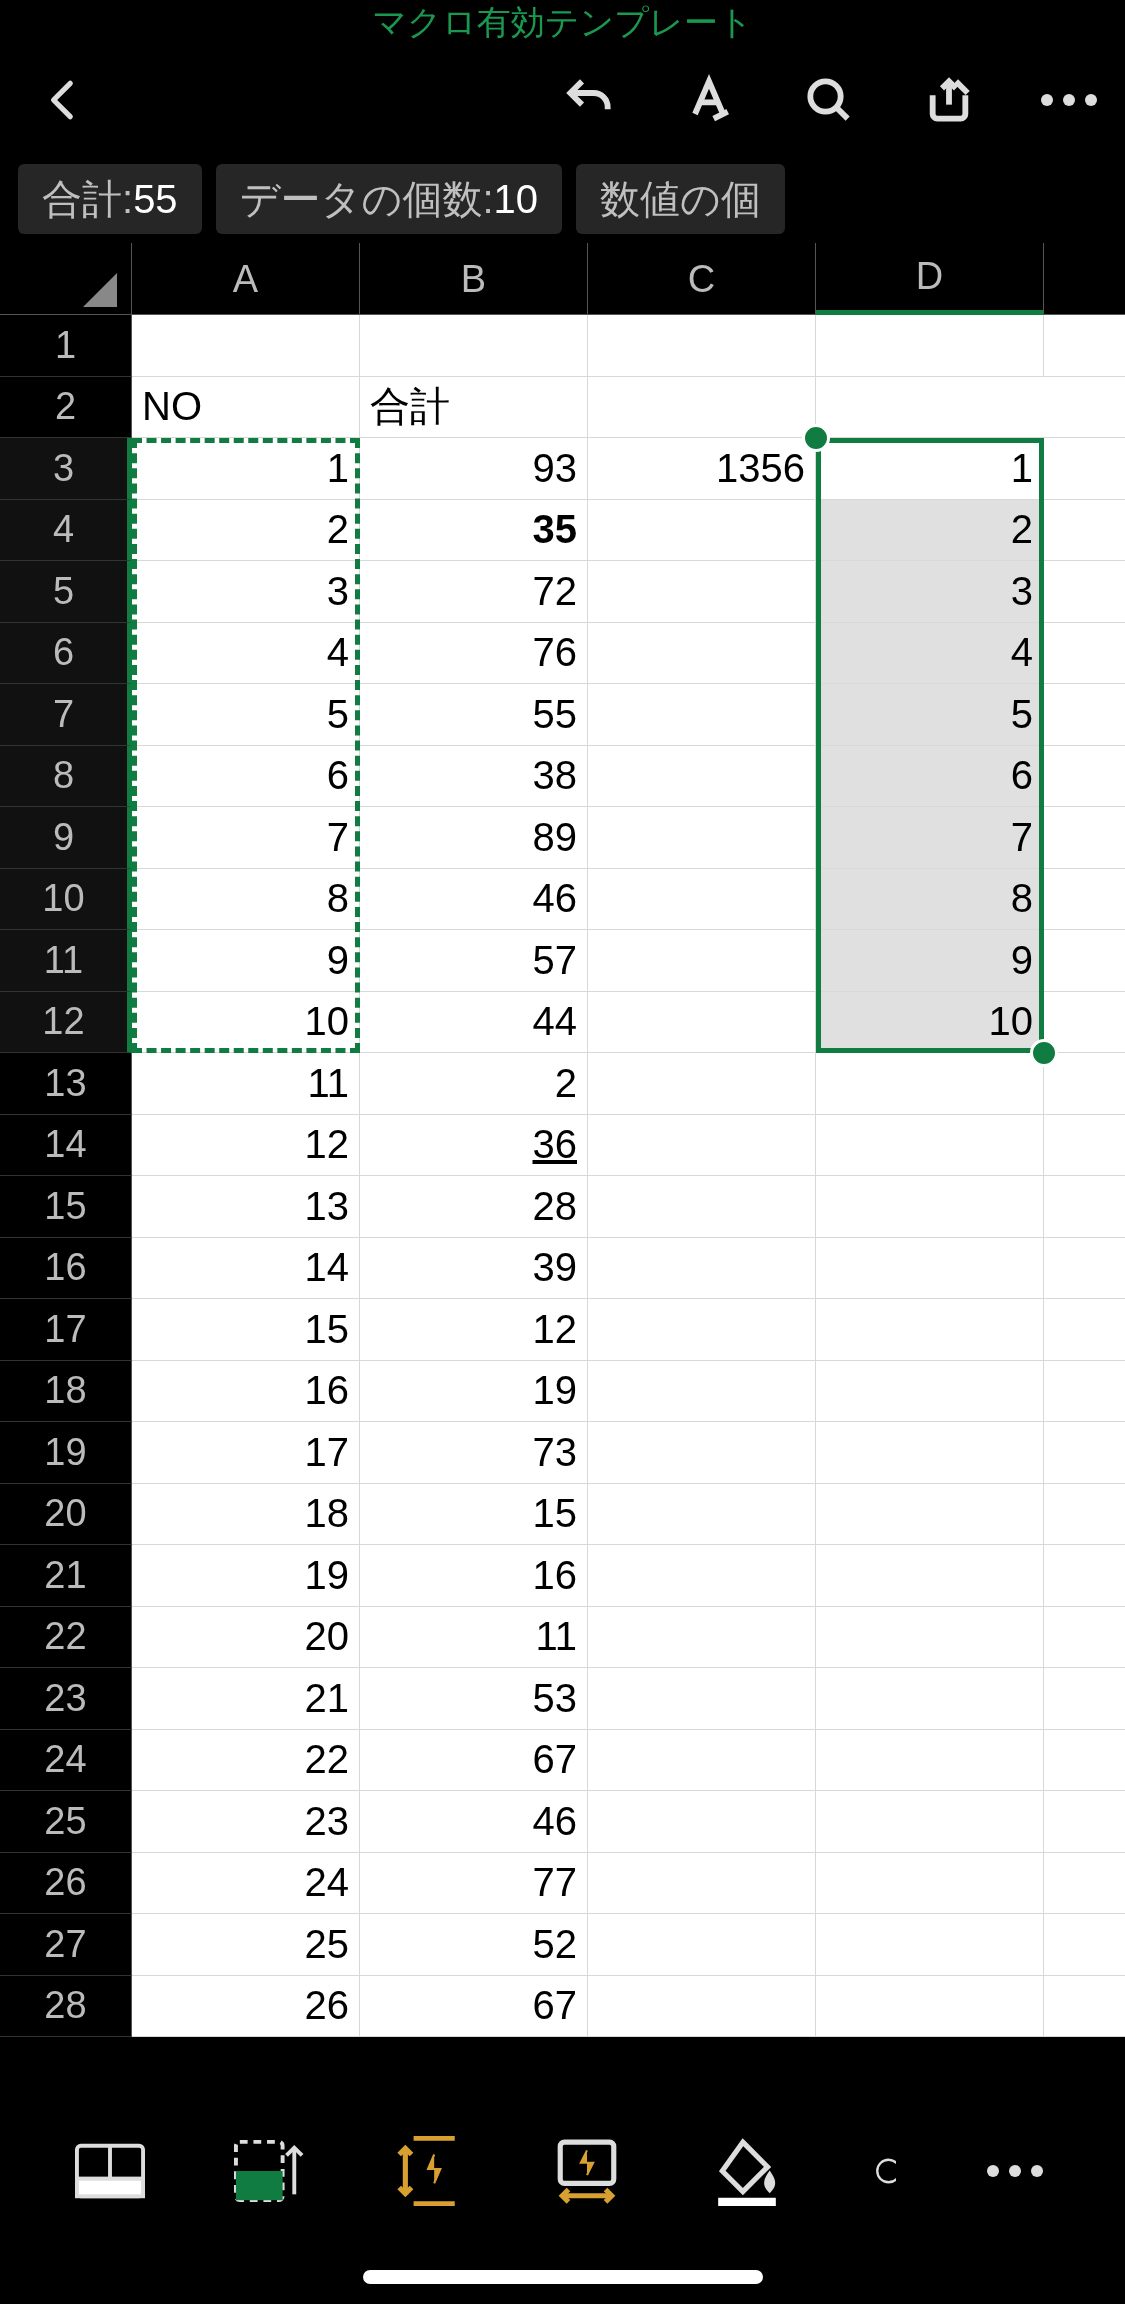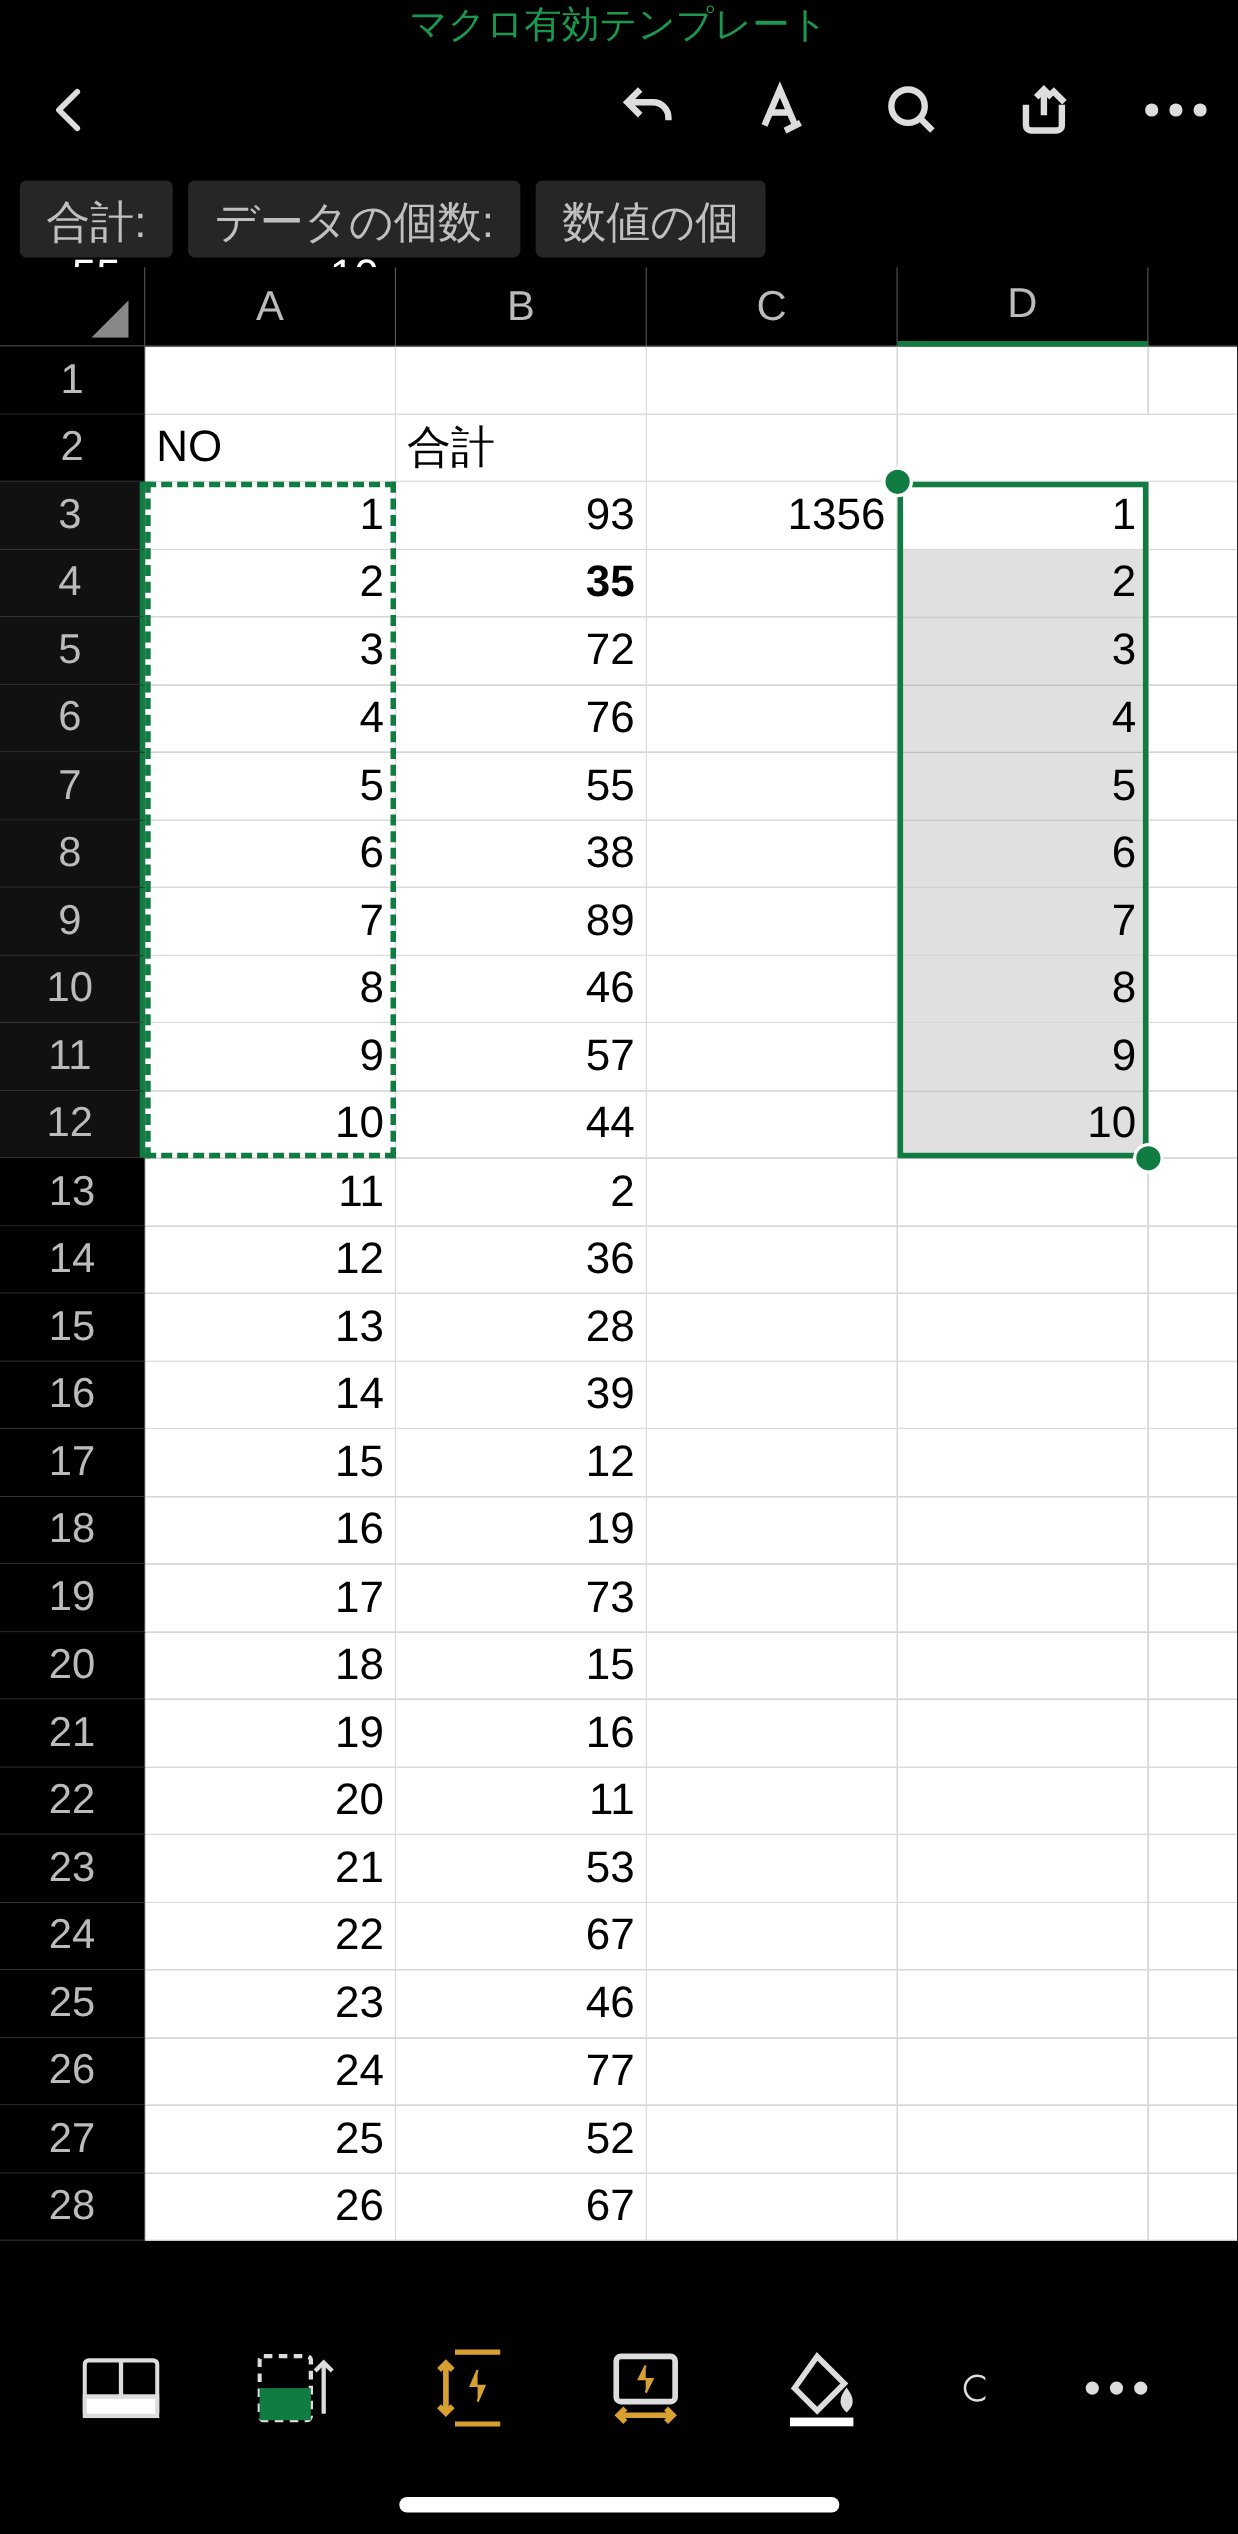--- a/index.html
+++ b/index.html
@@ -57,21 +57,20 @@
   }
   .stat-pill {
     background: #262626;
     padding: 10px 24px;
     border-radius: 6px;
     font-size: 40px;
     white-space: nowrap;
     height: 70px;
     display: flex;
     align-items: center;
-    flex-direction: column;
   }
   .stat-pill .lbl { color: #bfbfbf; }
   .stat-pill .val { color: #fff; }
 
   .sheet-area {
     position: relative;
     height: 1833px;
     background: #000;
   }
   .col-headers {
@@ -372,21 +371,21 @@
         <div class="rownum">13</div>
         <div class="cell num" style="width: 228px;">11</div>
         <div class="cell num" style="width: 228px;">2</div>
         <div class="cell num" style="width: 228px;"></div>
         <div class="cell num" style="width: 228px;"></div>
         <div class="cell" style="flex: 1 1 0%; border-right: none;"></div>
       </div>
       <div class="row">
         <div class="rownum">14</div>
         <div class="cell num" style="width: 228px;">12</div>
-        <div class="cell num" style="width: 228px;">36</div>
+        <div class="cell num" style="width: 228px; text-decoration: underline;">36</div>
         <div class="cell num" style="width: 228px;"></div>
         <div class="cell num" style="width: 228px;"></div>
         <div class="cell" style="flex: 1 1 0%; border-right: none;"></div>
       </div>
       <div class="row">
         <div class="rownum">15</div>
         <div class="cell num" style="width: 228px;">13</div>
         <div class="cell num" style="width: 228px;">28</div>
         <div class="cell num" style="width: 228px;"></div>
         <div class="cell num" style="width: 228px;"></div>

